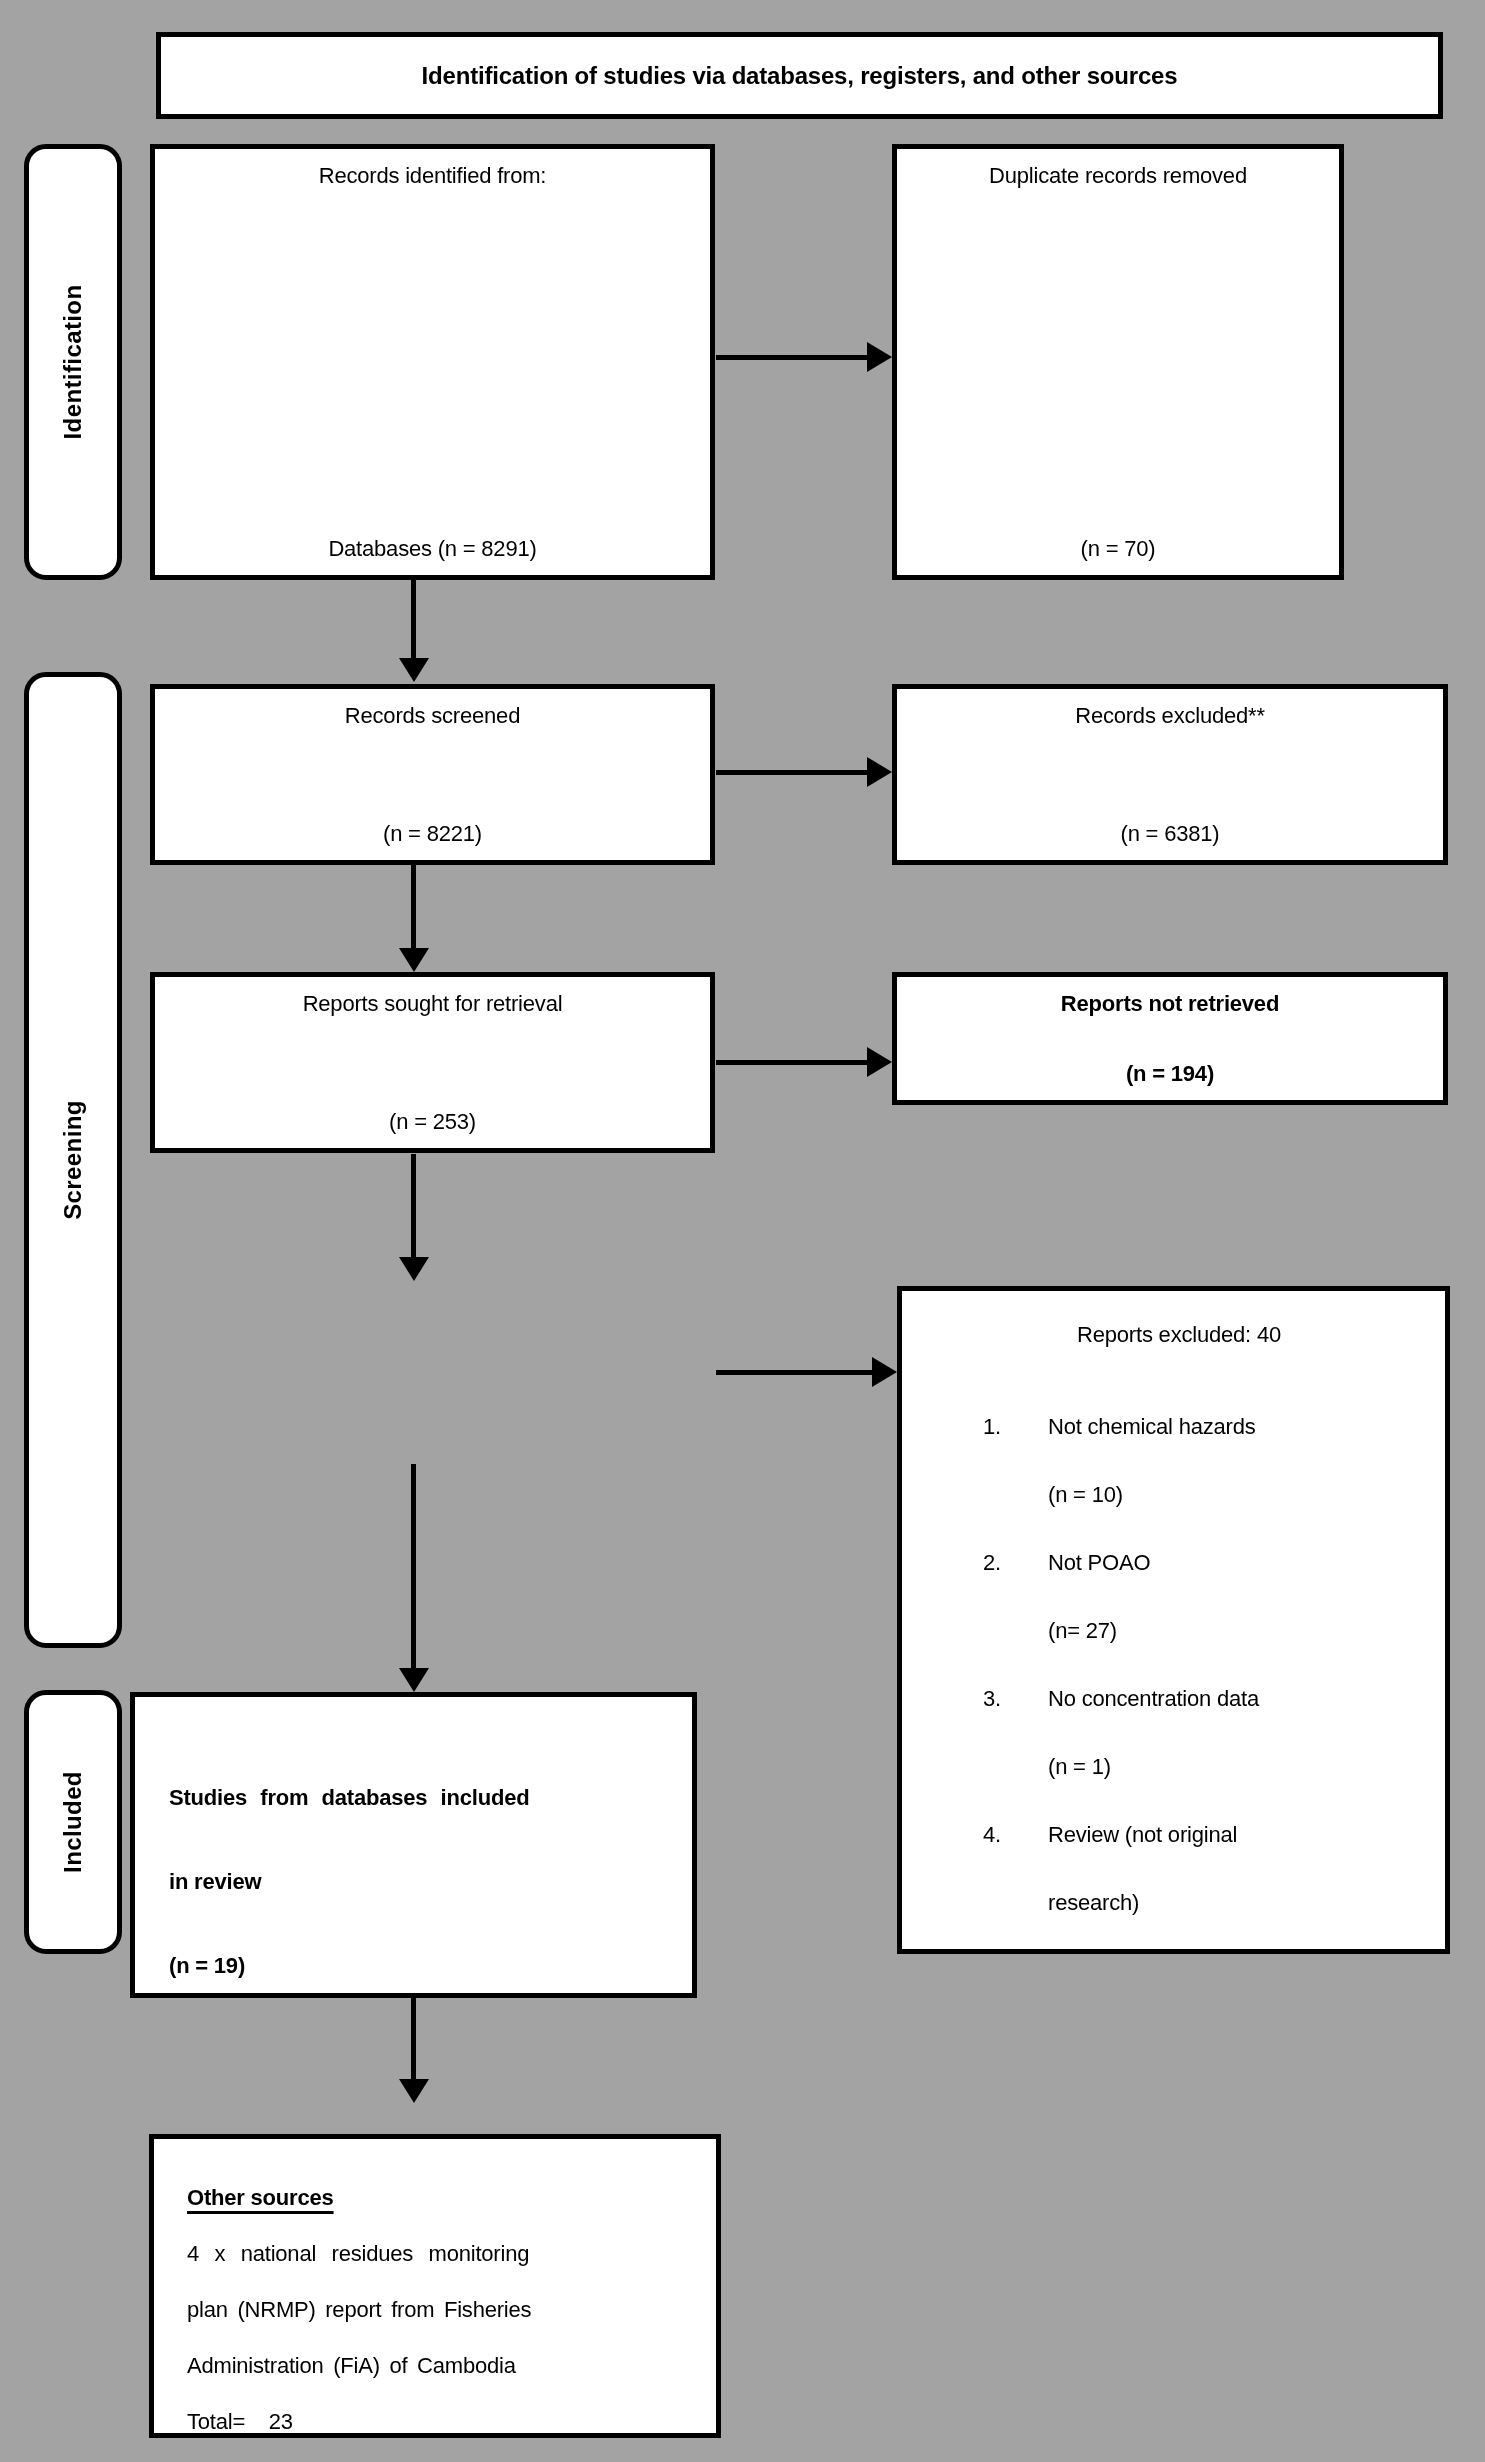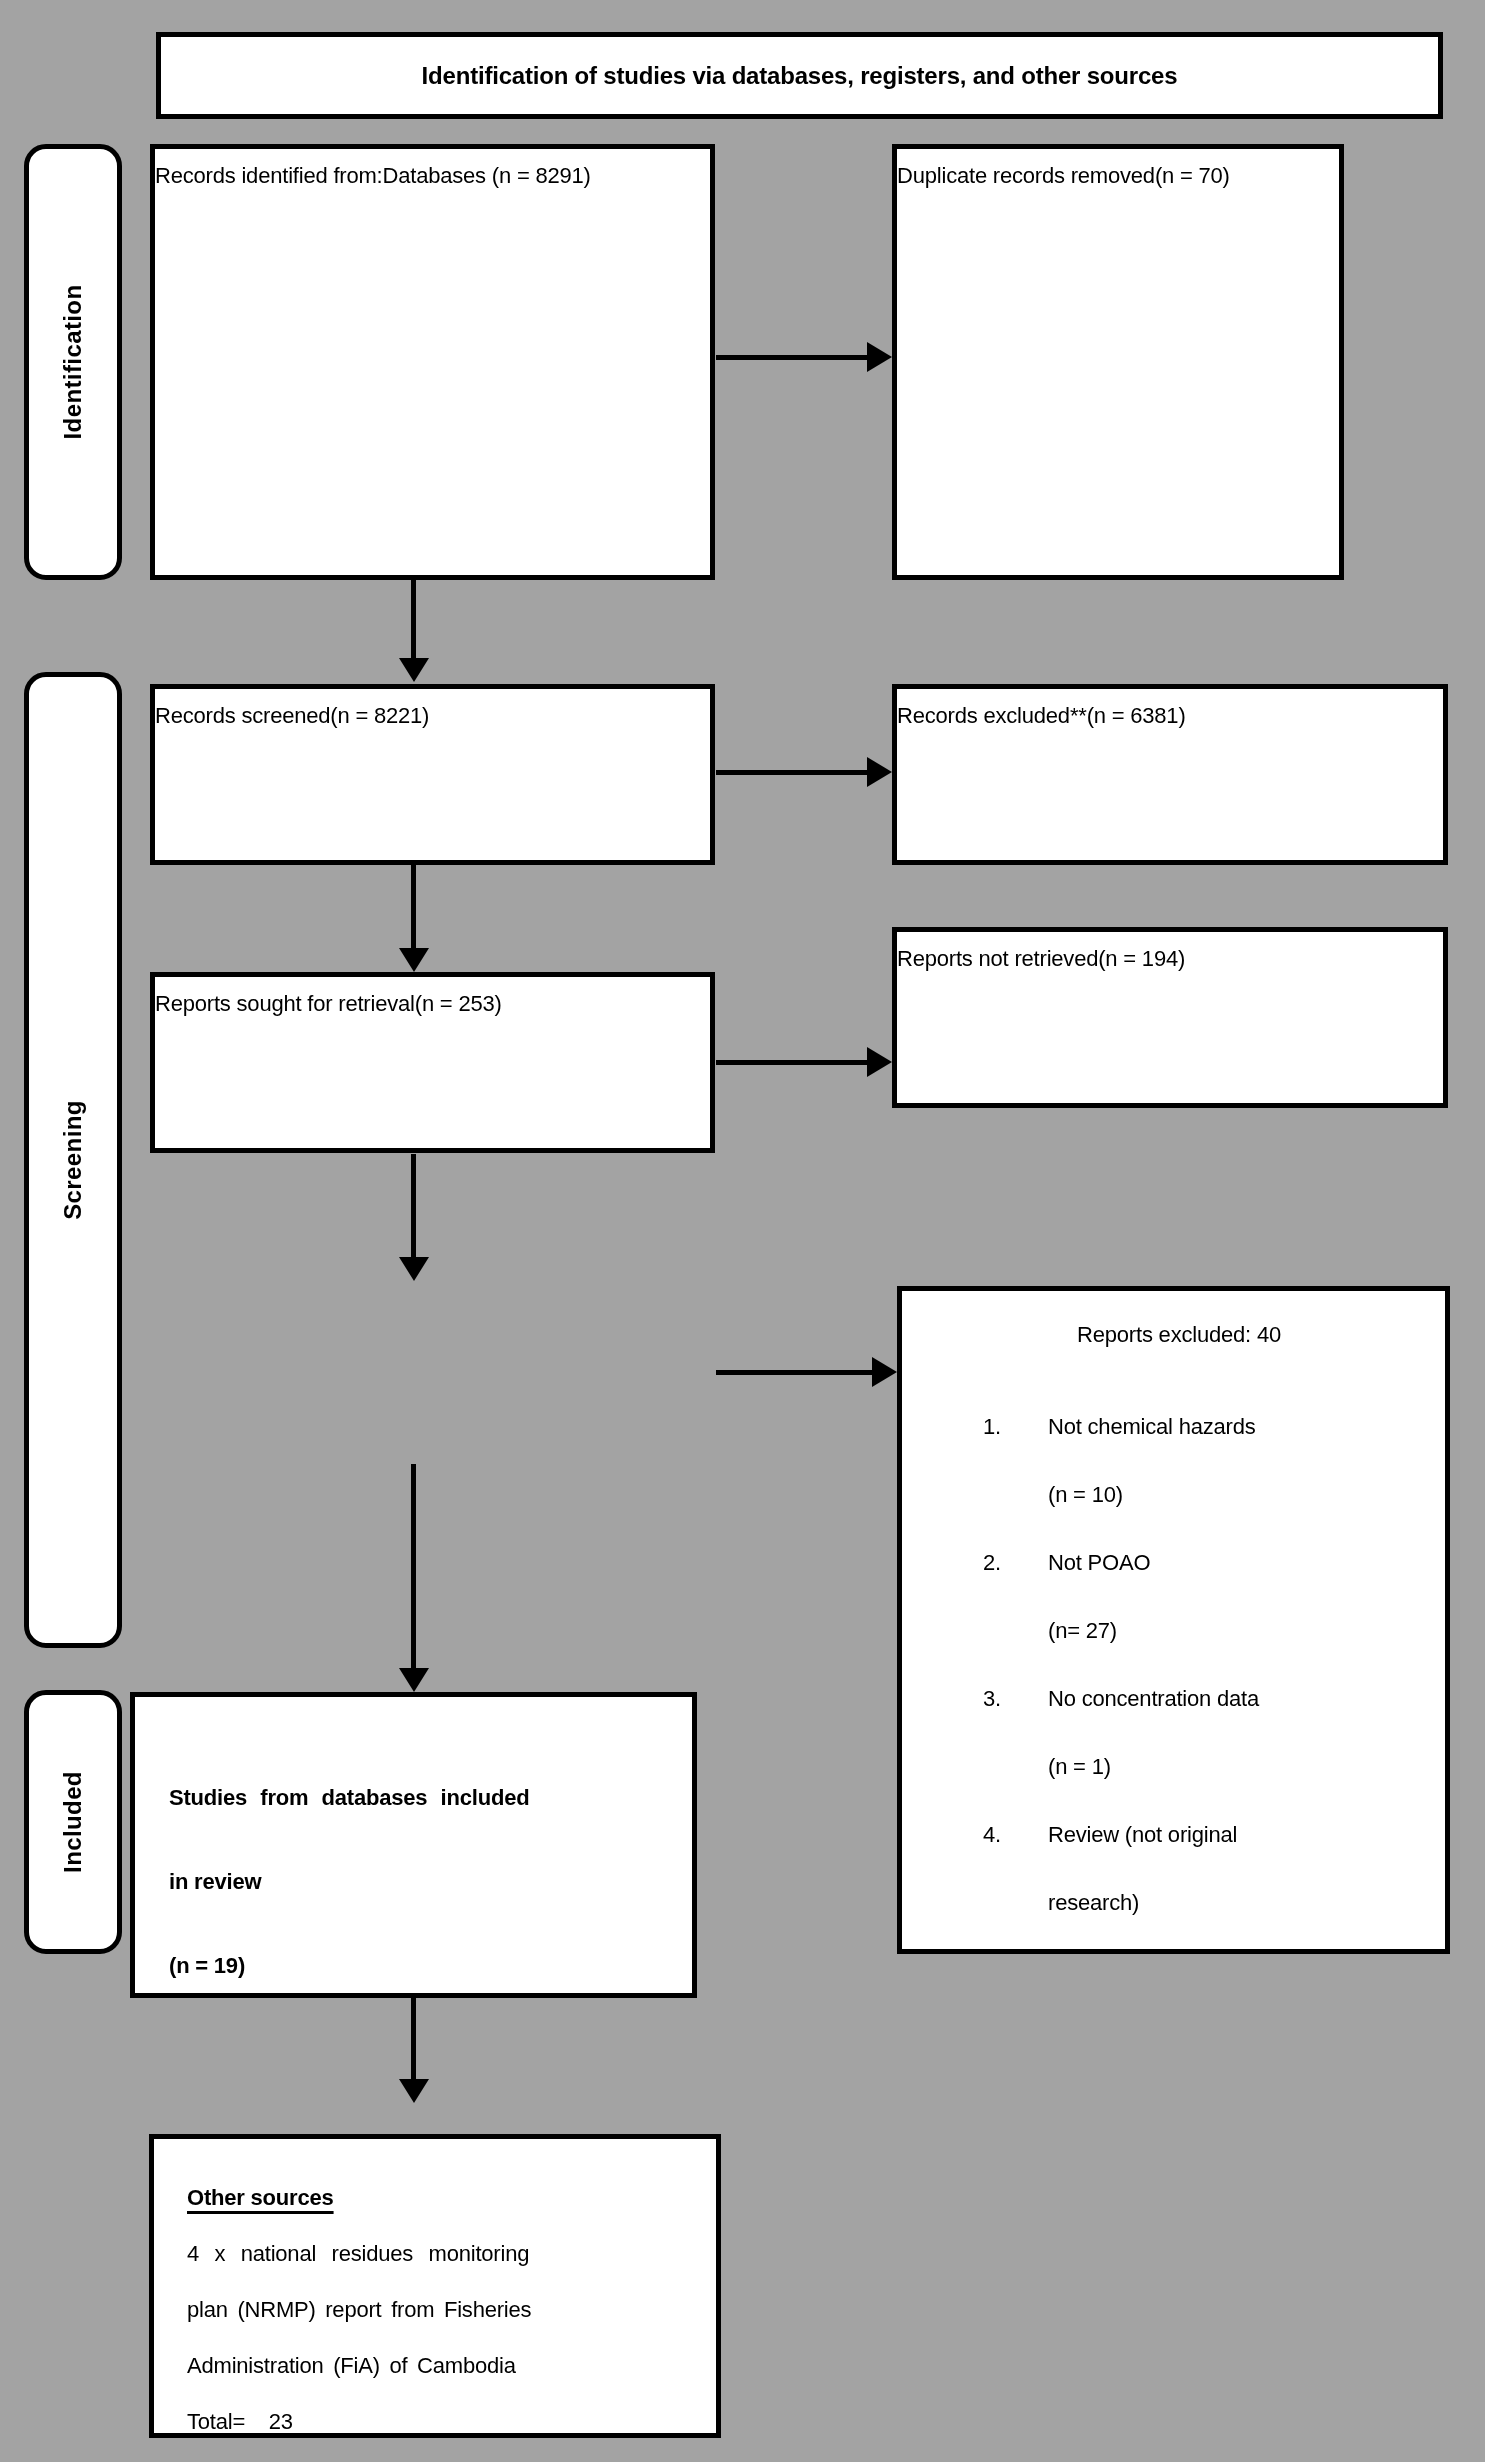--- a/index.html
+++ b/index.html
@@ -37,22 +37,22 @@
   .stage-label span {
     transform: rotate(-90deg);
     white-space: nowrap;
     font-weight: bold;
     font-size: 24px;
     letter-spacing: 0.4px;
   }
   .vcenter {
     height: 100%;
     display: flex;
-    flex-direction: row;
-    justify-content: flex-start;
+    flex-direction: column;
+    justify-content: space-between;
     text-align: center;
     line-height: 53px;
   }
   .leftalign {
     text-align: left;
     align-items: flex-start;
     padding-left: 33px;
     padding-right: 14.7px;
     line-height: 59px;
   }
@@ -157,21 +157,21 @@
     </div>
   </div>
 
   <div class="box" style="left:150px; top:972px; width:565px; height:181px;">
     <div class="vcenter">
       <div>Reports sought for retrieval</div>
       <div>(n = 253)</div>
     </div>
   </div>
 
-  <div class="box" style="left:892px; top:927px; width:556px; height:181px;">
+  <div class="box" style="left:892px; top:972px; width:556px; height:133px;font-weight:bold;">
     <div class="vcenter">
       <div>Reports not retrieved</div>
       <div>(n = 194)</div>
     </div>
   </div>
 
 
   <div class="box" style="left:897px; top:1286px; width:553px; height:668px;">
     <div class="excl-box-inner">
       <div class="excl-header">Reports excluded: 40</div>

